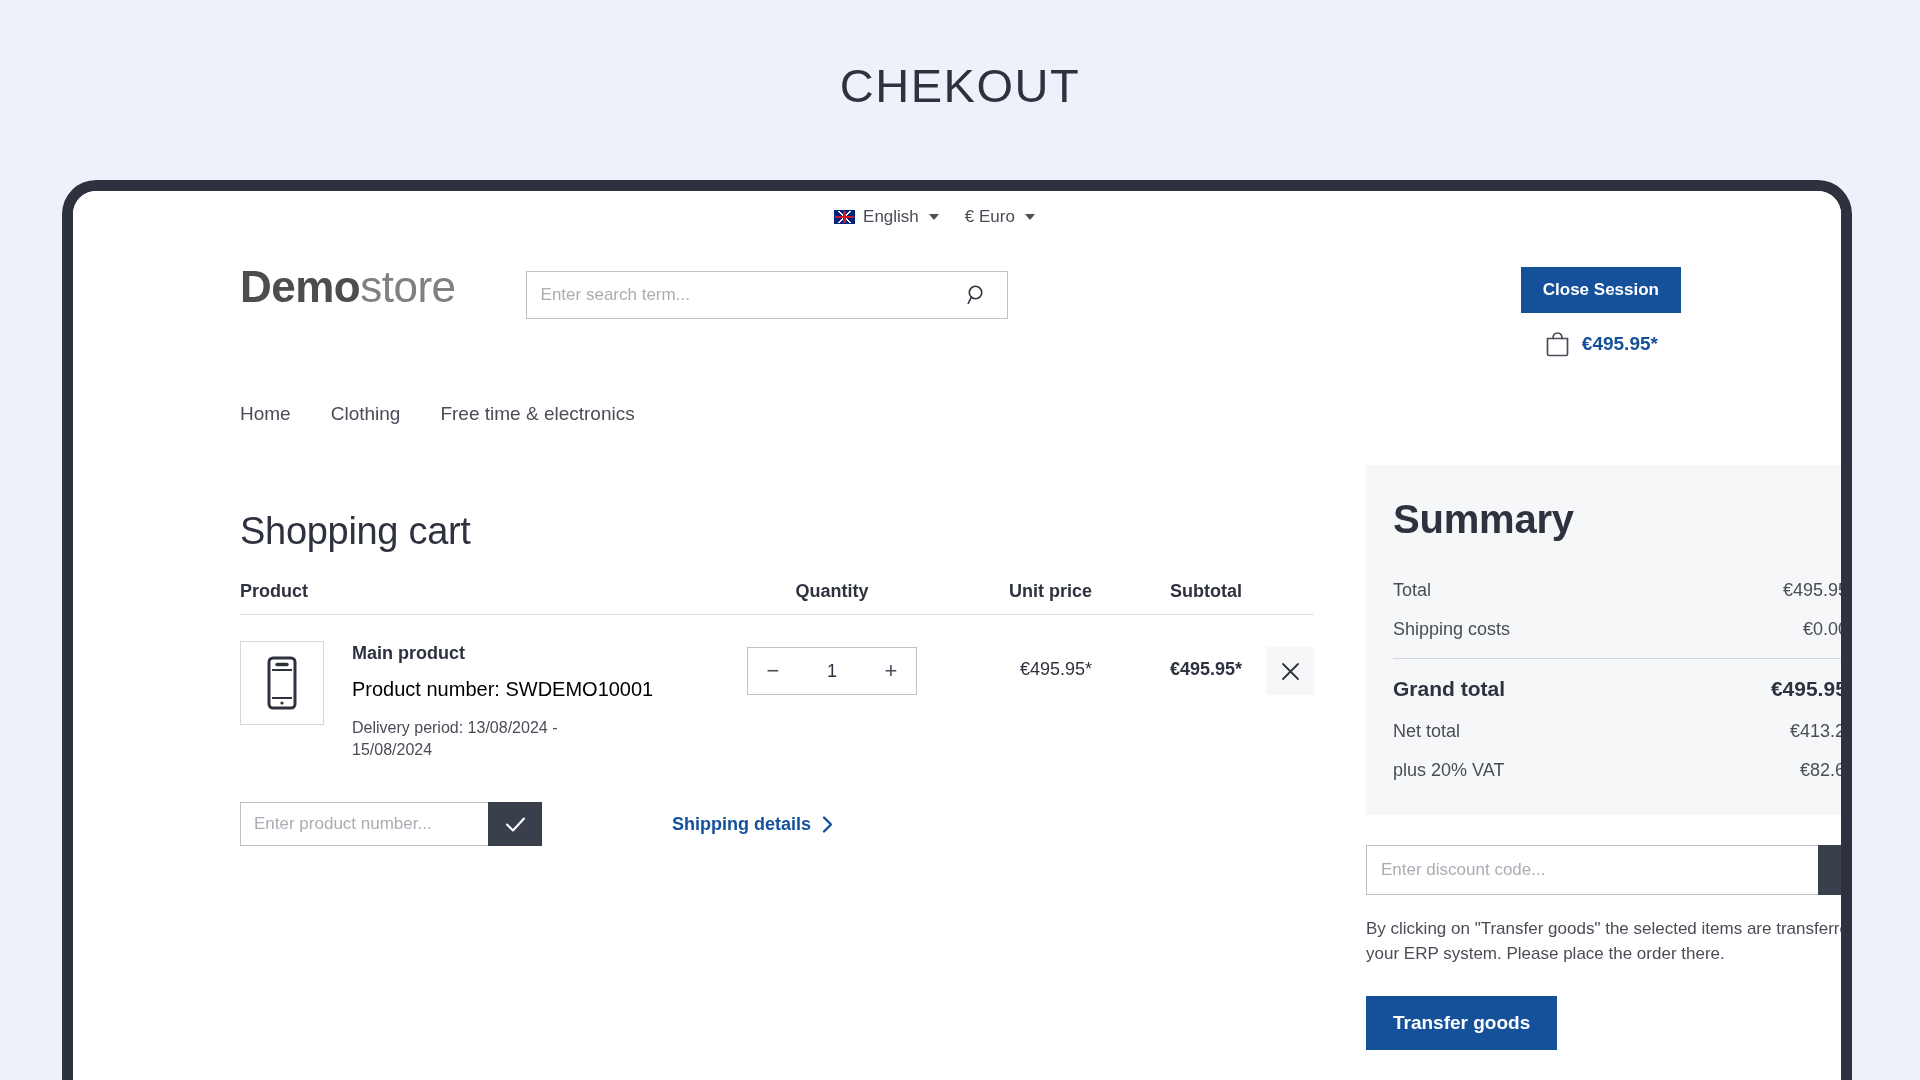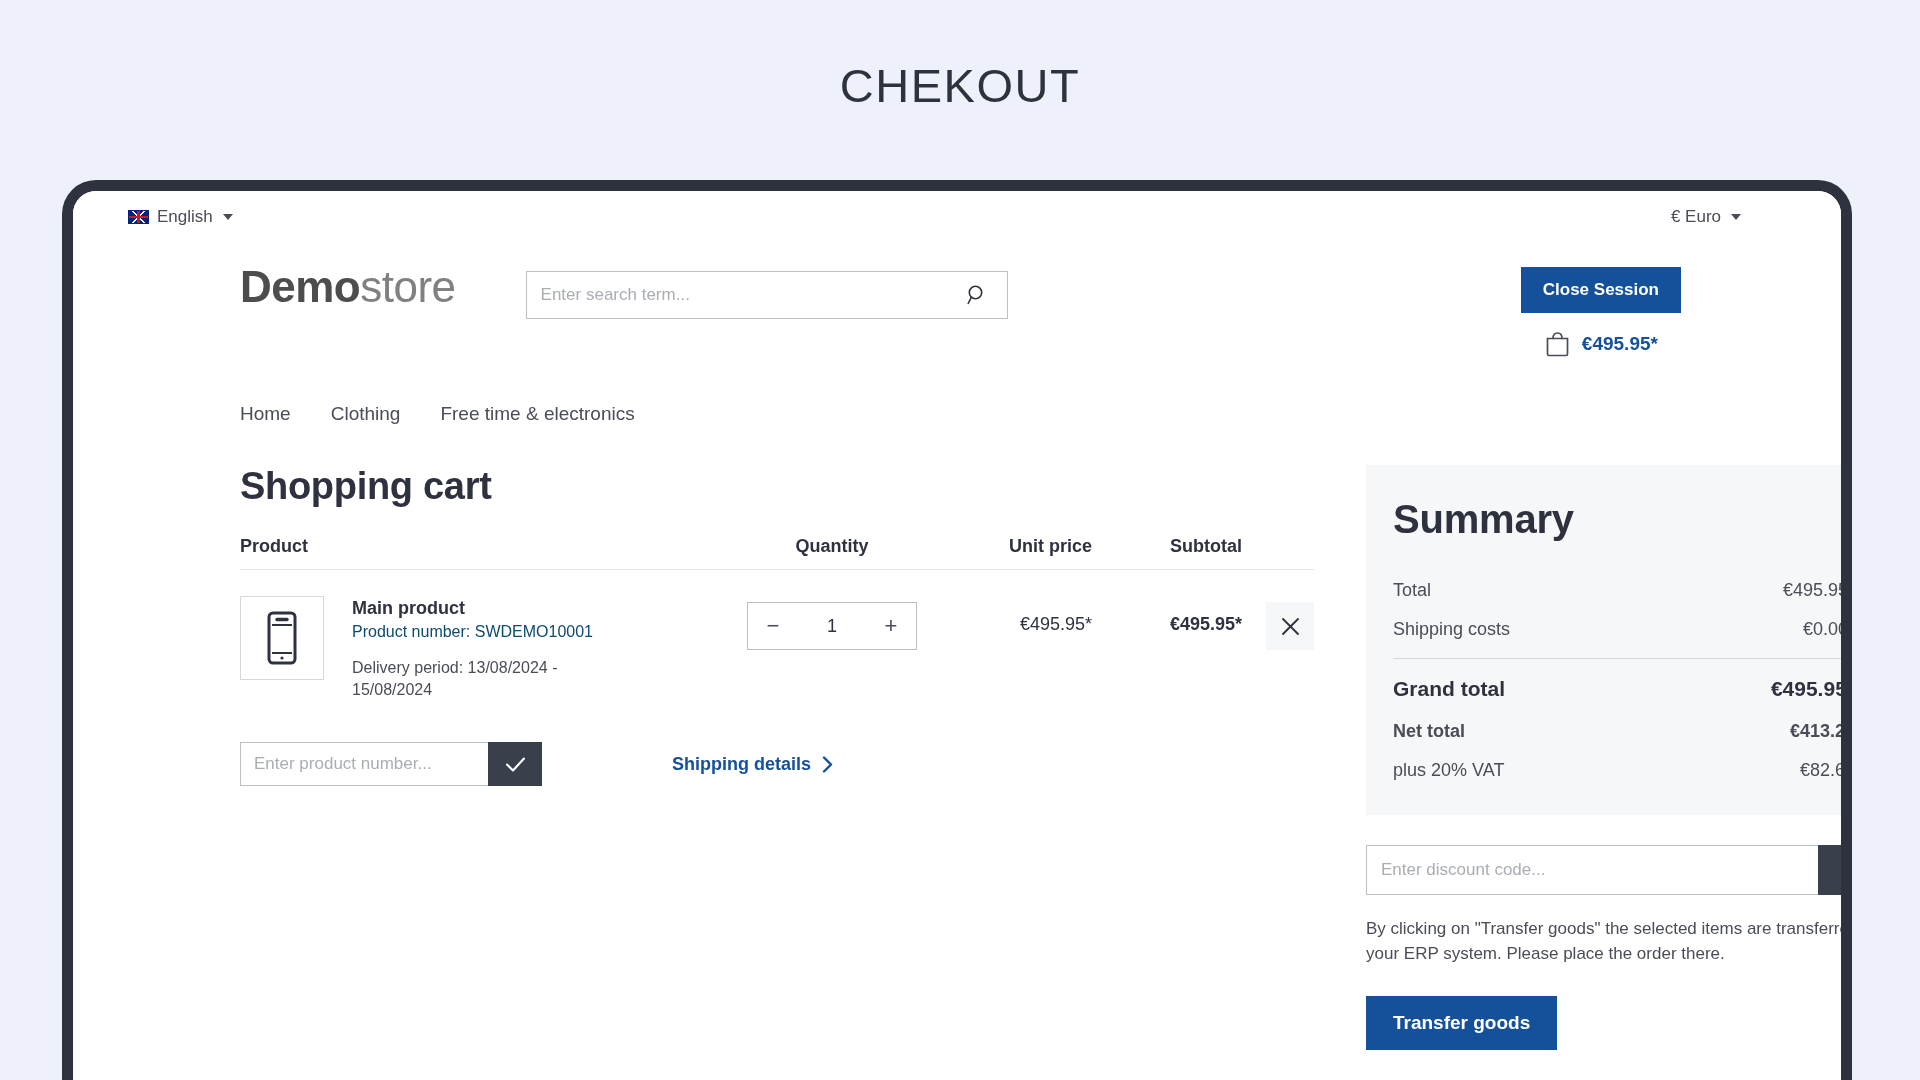--- a/index.html
+++ b/index.html
@@ -43,21 +43,21 @@
     position: relative;
     width: 100%;
     height: 100%;
     background: #ffffff;
     padding: 0 55px;
   }
 
   
   .topbar {
     display: flex;
-    justify-content: space-between;
+    justify-content: center;
     align-items: center;
     gap: 26px;
     padding-top: 16px;
     padding-right: 45px;
     font-size: 17px;
     color: #4a4d57;
   }
   .topbar-item {
     display: flex;
     align-items: center;
@@ -181,23 +181,24 @@
     padding-right: 48px;
     padding-top: 40px;
     gap: 52px;
     align-items: flex-start;
   }
 
   .cart-col { width: 1074px; flex-shrink: 0; }
 
   .cart-heading {
     font-size: 38px;
-    font-weight: bold;
+    font-weight: normal;
     color: #2e323f;
     letter-spacing: -0.3px;
+    margin-top: 45px;
   }
 
   .cart-table { width: 100%; margin-top: 28px; }
 
   .cart-head-row {
     display: flex;
     align-items: flex-end;
     padding-bottom: 12px;
     border-bottom: 1px solid #dfe3e8;
     font-size: 18px;
@@ -217,21 +218,21 @@
   }
   .product-cell { width: 492px; display: flex; gap: 28px; }
   .product-thumb {
     width: 84px; height: 84px;
     border: 1px solid #d4d8dd;
     display: flex; align-items: center; justify-content: center;
     flex-shrink: 0;
   }
   .product-info { padding-top: 2px; }
   .product-name { font-size: 18px; font-weight: bold; color: #2e323f; }
-  .product-number { font-size: 16px; color: #0c4a6e; margin-top: 4px; }
+  .product-number { font-size: 20px; color: #000000; margin-top: 14px; }
   .product-delivery {
     font-size: 16px; color: #4a4d57; margin-top: 16px;
     max-width: 210px; line-height: 1.35;
   }
 
   .qty-cell { width: 200px; display: flex; justify-content: center; padding-top: 6px; }
   .qty-stepper {
     display: flex; align-items: center;
     border: 1px solid #bcc1c7;
     height: 48px;
@@ -315,21 +316,21 @@
   }
   .summary-row.first { margin-top: 38px; }
   .summary-divider {
     border-top: 1px solid #d4d8dd;
     margin-top: 18px;
   }
   .summary-row.grand {
     font-size: 21px; font-weight: bold; color: #2e323f;
     margin-top: 18px;
   }
-  .summary-row.sub { margin-top: 20px; font-weight: bold; }
+  .summary-row.sub { margin-top: 20px; }
 
   .discount-group {
     display: flex; height: 50px; margin-top: 30px;
   }
   .discount-input {
     flex: 1;
     border: 1px solid #bcc1c7;
     border-right: none;
     padding: 16px 14px;
     font-size: 17px;

